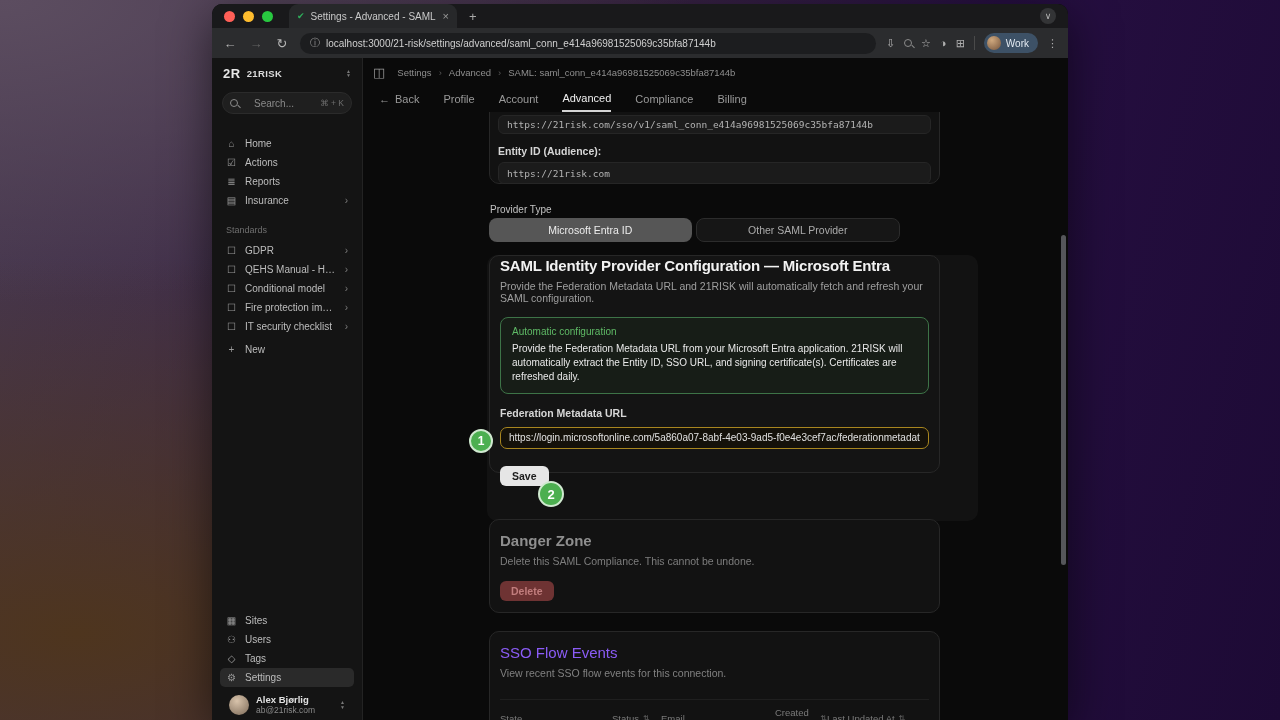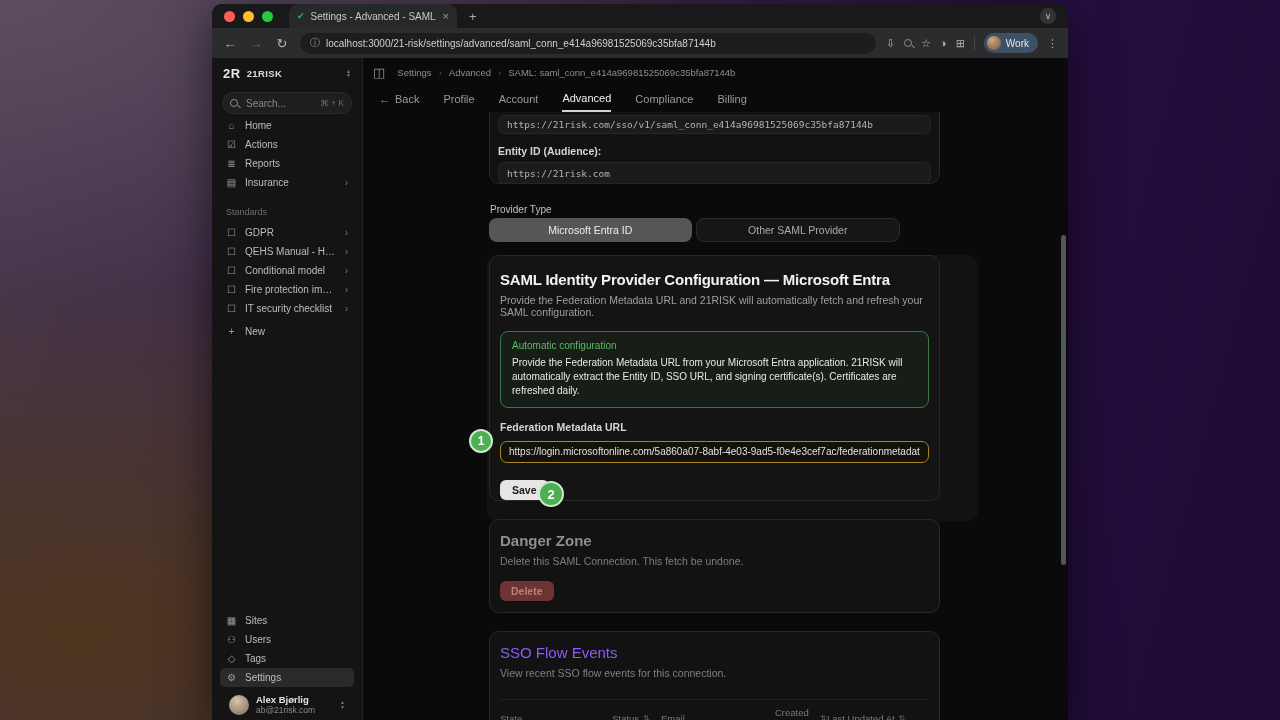--- a/index.html
+++ b/index.html
@@ -50,22 +50,22 @@
 
   
   .app { position:absolute; top:54px; left:0; right:0; bottom:0; display:flex; }
 
   
   .sidebar { width:151px; background:#141414; border-right:1px solid #232323; display:flex; flex-direction:column; }
   .org { height:30px; display:flex; align-items:center; gap:6px; padding:0 11px; }
   .org-logo { font-size:13px; font-weight:bold; color:#e8e8e8; letter-spacing:.5px; }
   .org-name { font-size:9.5px; font-weight:bold; color:#dcdcdc; letter-spacing:.4px; flex:1; }
   .updown { display:flex; flex-direction:column; line-height:4.5px; font-size:5px; color:#7a7a7a; }
-  .searchbox { margin:4px 10px 0; height:22px; background:#1f1f1f; border:1px solid #2b2b2b; border-radius:11px;
-    display:flex; align-items:center; padding:0 7px; gap:8px; }
+  .searchbox { margin:4px 10px 18px; height:22px; background:#1f1f1f; border:1px solid #2b2b2b; border-radius:11px;
+    display:flex; align-items:center; padding:0 7px; gap:16px; }
   .mag { width:8px; height:8px; border:1.3px solid #8a8a8a; border-radius:50%; position:relative; flex:none; }
   .mag::after { content:""; position:absolute; width:4px; height:1.3px; background:#8a8a8a;
     transform:rotate(45deg); right:-3.5px; bottom:-1px; }
   .search-ph { flex:1; font-size:10px; color:#8a8a8a; }
   .search-kbd { font-size:8.5px; color:#6d6d6d; }
   .snav { padding:2px 8px; }
   .sitem { height:19px; display:flex; align-items:center; gap:8px; padding:0 6px; border-radius:5px; }
   .sitem .ic { width:11px; text-align:center; color:#9a9a9a; font-size:10px; }
   .sitem .lbl { flex:1; font-size:10px; color:#bdbdbd; white-space:nowrap; overflow:hidden; text-overflow:ellipsis; }
   .sitem .chev { color:#7a7a7a; font-size:10px; }
@@ -102,21 +102,21 @@
   .pt-label { position:absolute; left:127px; top:92px; font-size:10px; color:#c2c2c2; }
   .segmented { position:absolute; left:126px; top:106px; width:411px; height:24px; display:flex; gap:4px; }
   .seg-btn { flex:1; border-radius:8px; display:flex; align-items:center; justify-content:center;
     font-size:10.5px; }
   .seg-btn.sel { background:#565656; color:#ececec; }
   .seg-btn.unsel { background:#161616; border:1px solid #2c2c2c; color:#ababab; }
 
   .overlay-panel { position:absolute; left:124px; top:143px; width:491px; height:266px;
     background:rgba(255,255,255,0.035); border-radius:10px; }
 
-  .idp-card { left:126px; top:143px; width:451px; height:246px; padding:15px 10px; background:#141414; }
+  .idp-card { left:126px; top:143px; width:451px; height:218px; padding:1px 10px; background:#141414; }
   .card-title { font-size:15px; font-weight:bold; color:#f2f2f2; letter-spacing:-.2px; }
   .card-sub { margin-top:6px; font-size:10.5px; color:#9f9f9f; }
   .callout { margin-top:13px; border:1px solid #3d7347; background:rgba(56,118,62,.10); border-radius:8px;
     padding:8px 11px; }
   .callout-title { font-size:10px; color:#5fba66; margin-bottom:5px; }
   .callout-body { font-size:10px; color:#e9e9e9; line-height:1.42; }
   .fmu-label { margin-top:13px; }
   .help { margin-top:4px; font-size:10px; color:#979797; line-height:1.38; }
   .fmu-input { margin-top:8px; width:100%; height:22px; border-radius:7px; border:1.5px solid #a8861f;
     background:#14110a; color:#e0e0e0; font-size:10px; padding:0 8px; outline:none;
@@ -341,21 +341,21 @@
           <div class="field-label fmu-label">Federation Metadata URL</div>
           <input class="fmu-input" type="text" readonly="" value="https://login.microsoftonline.com/5a860a07-8abf-4e03-9ad5-f0e4e3cef7ac/federationmetadata/2007-06/federation" style="">
           <button class="save-btn">Save</button>
         </div>
 
         <div class="badge badge1">1</div>
         <div class="badge badge2">2</div>
 
         <div class="card danger-card">
           <div class="danger-title">Danger Zone</div>
-          <div class="danger-sub">Delete this SAML Connection. This fetch be undone.</div>
+          <div class="danger-sub">Delete this SAML Compliance. This cannot be undone.</div>
           <button class="delete-btn">Delete</button>
         </div>
 
         <div class="card sso-card">
           <div class="sso-title">SSO Flow Events</div>
           <div class="sso-sub">View recent SSO flow events for this connection.</div>
           <div class="thead">
             <span class="th c1">
               <span>State</span>
             </span>

